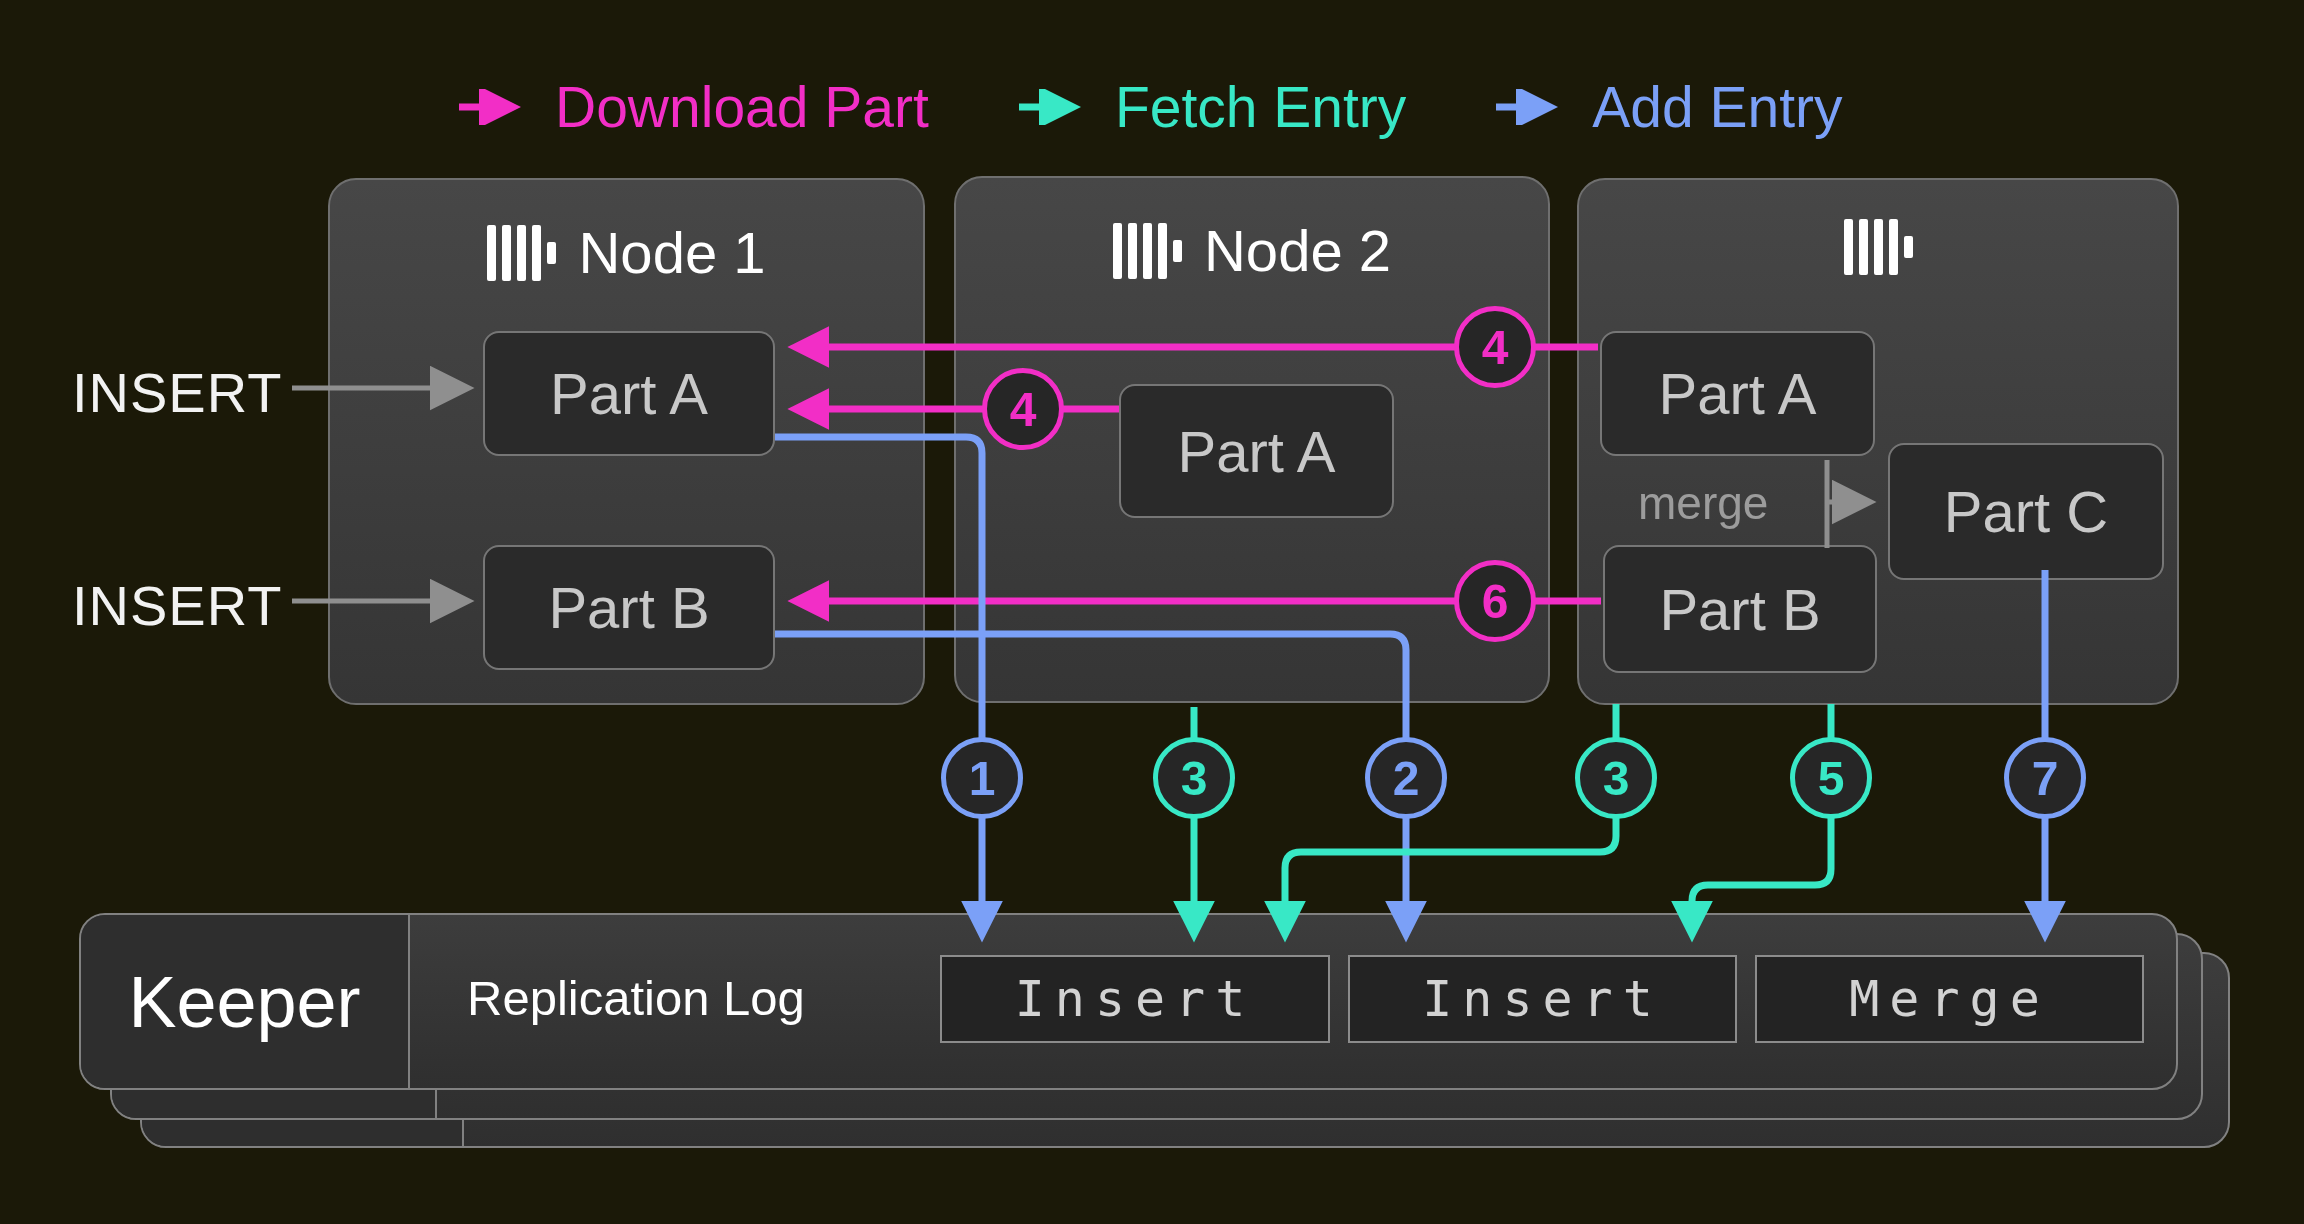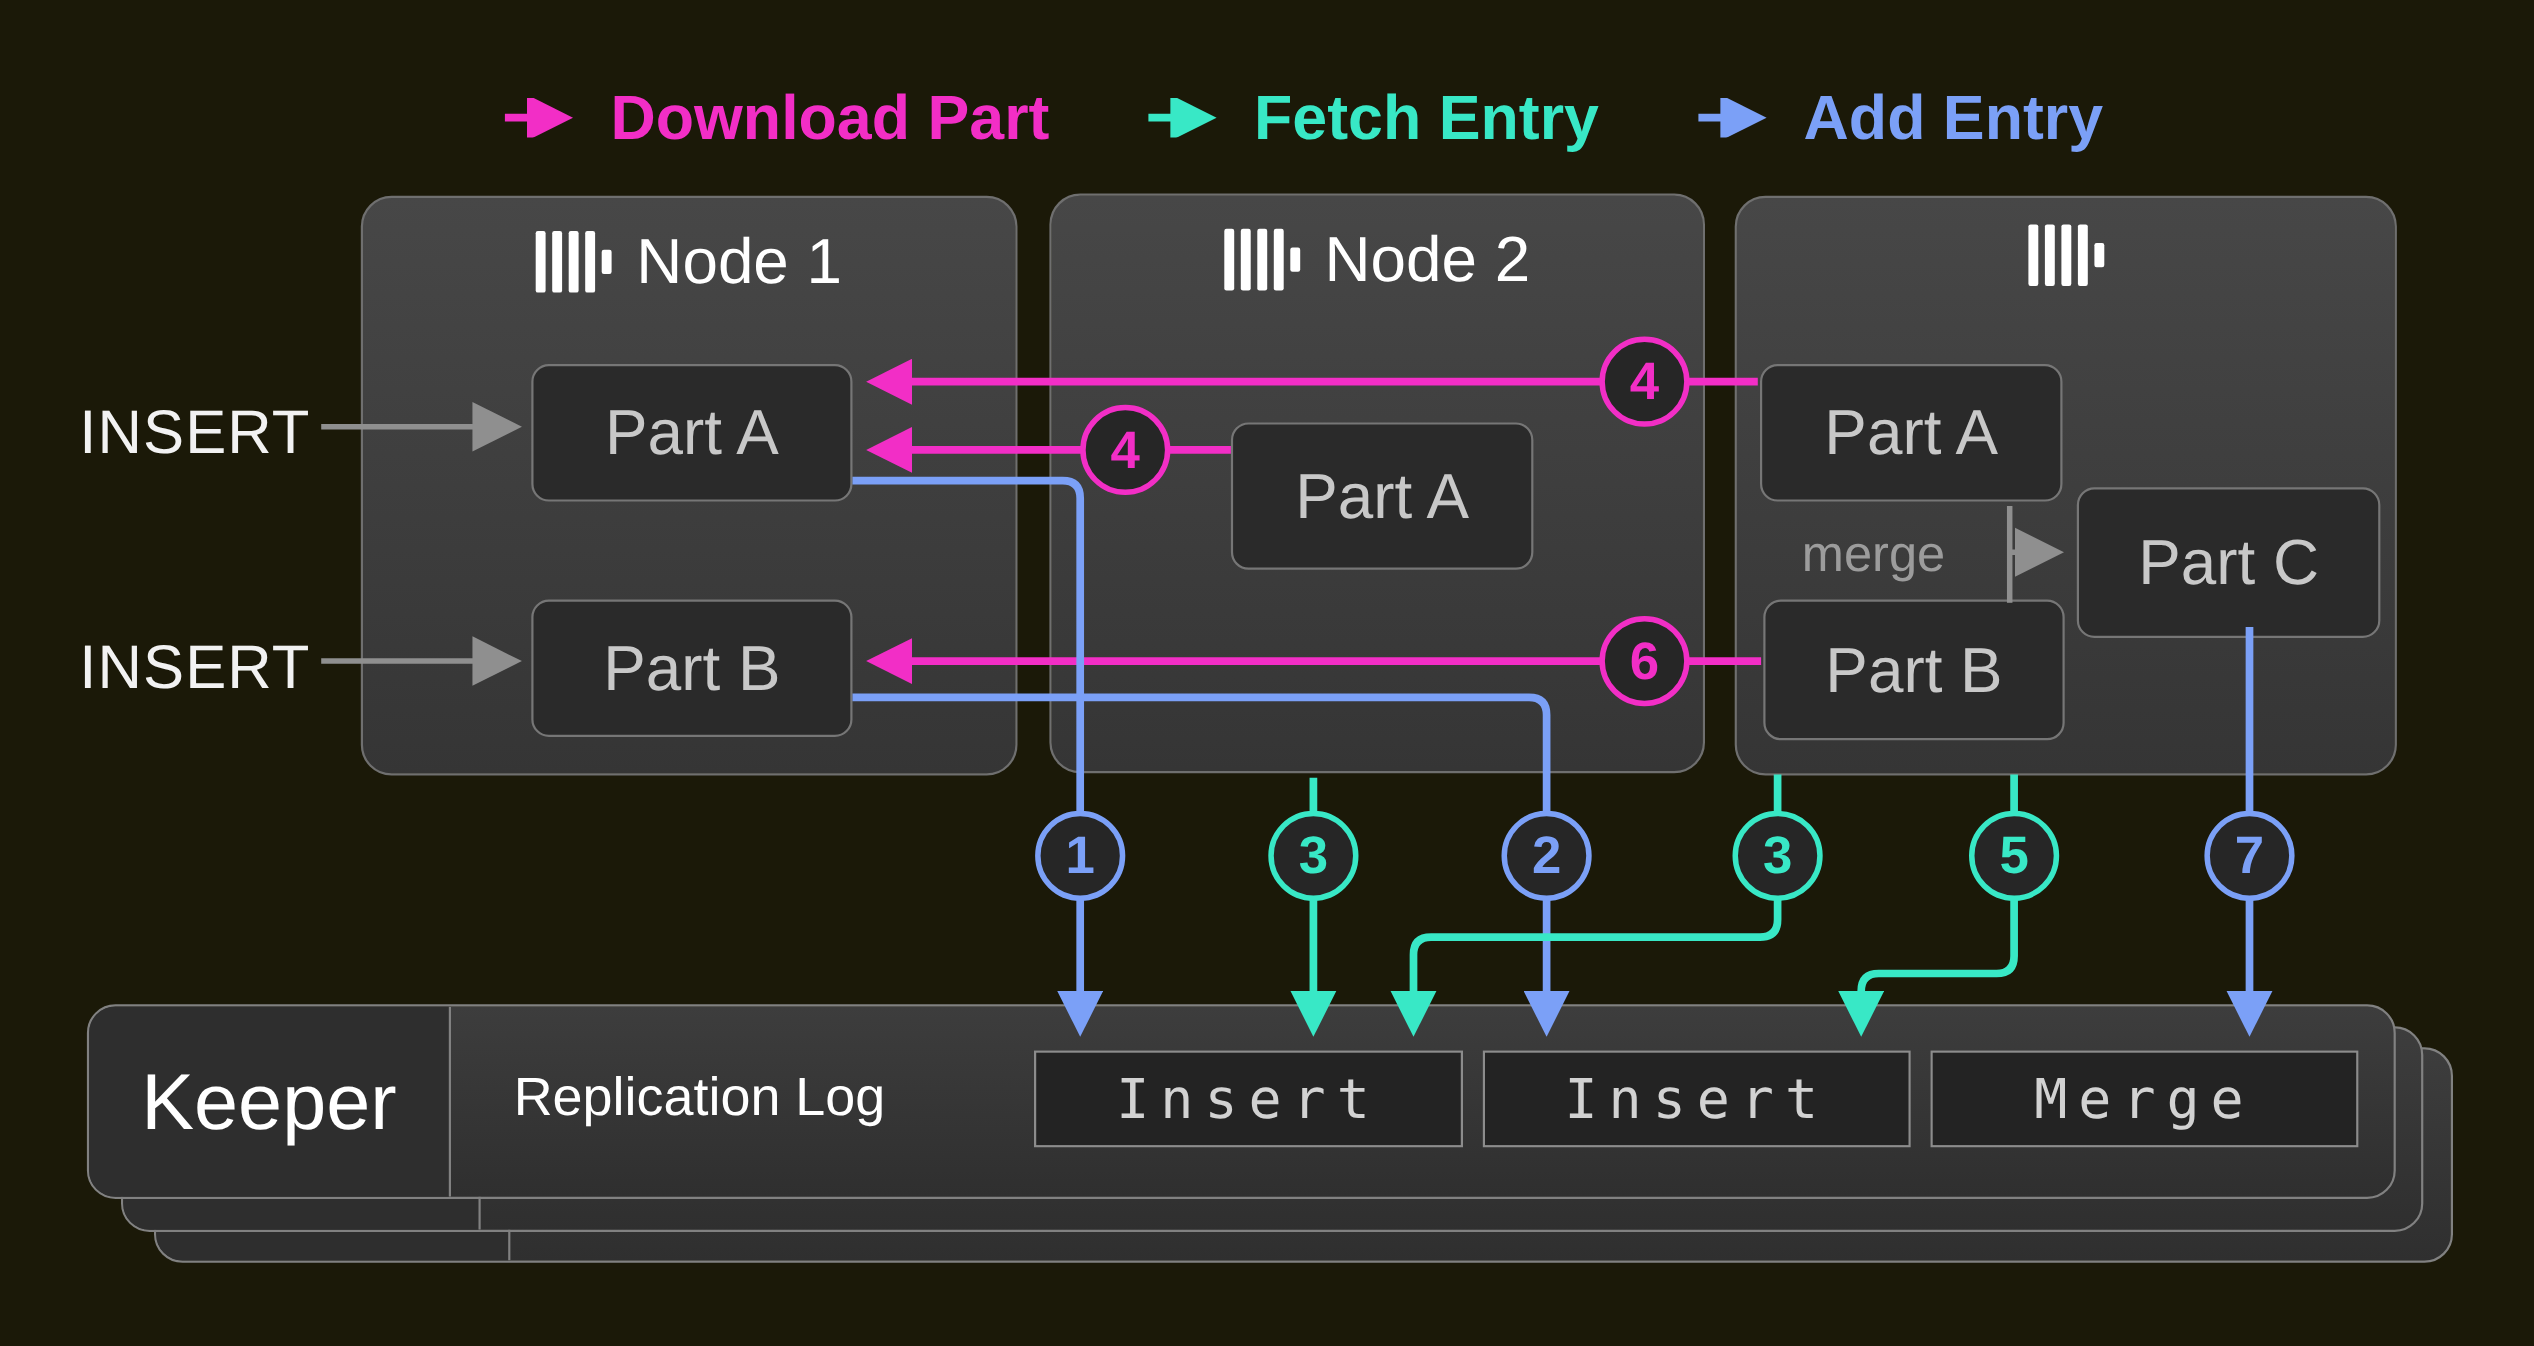--- a/index.html
+++ b/index.html
@@ -4,34 +4,34 @@
 <style>
   html,body{margin:0;padding:0;background:#1b1909;}
   .canvas{
     position:relative;width:2304px;height:1224px;overflow:hidden;
     background:var(--bg);
     font-family:"Liberation Sans", sans-serif;
   }
   
   .legend{position:absolute;left:455px;top:74px;display:flex;gap:86px;align-items:center;}
   .legend-item{display:flex;align-items:center;gap:24px;}
-  .legend-label{font-size:57px;font-weight:700;letter-spacing:0;white-space:nowrap;}
+  .legend-label{font-size:57px;font-weight:400;letter-spacing:0;white-space:nowrap;}
   .c-magenta{color:var(--magenta);}
   .c-blue{color:var(--blue);}
   .c-teal{color:var(--teal);}
   
   .node{
     position:absolute;border-radius:28px;
     background:linear-gradient(180deg,var(--node-fill-top),var(--node-fill-bottom));
     border:2px solid var(--node-border);
     box-sizing:border-box;
   }
   .node-header{
     display:flex;justify-content:center;align-items:center;gap:22px;
-    margin-top:24px;color:#ffffff;font-size:58px;font-weight:500;
+    margin-top:39px;color:#ffffff;font-size:58px;font-weight:500;
   }
   .ch-icon{display:flex;align-items:center;gap:6px;height:56px;}
   .ch-icon i{display:block;width:9px;height:56px;background:#ffffff;border-radius:2px;}
   .ch-icon i.short{height:22px;}
   
   .part{
     position:absolute;box-sizing:border-box;
     background:var(--part-fill);border:2px solid var(--part-border);border-radius:16px;
     display:flex;align-items:center;justify-content:center;
     color:var(--part-text);font-size:58px;font-weight:500;

